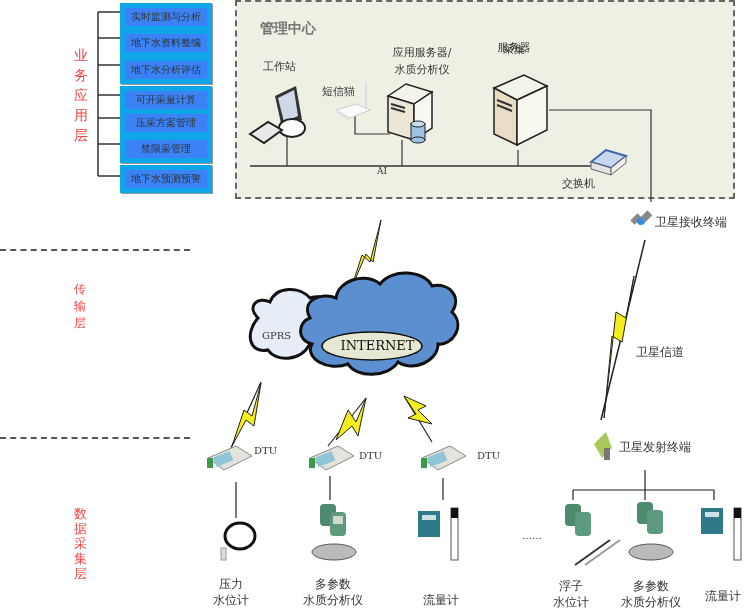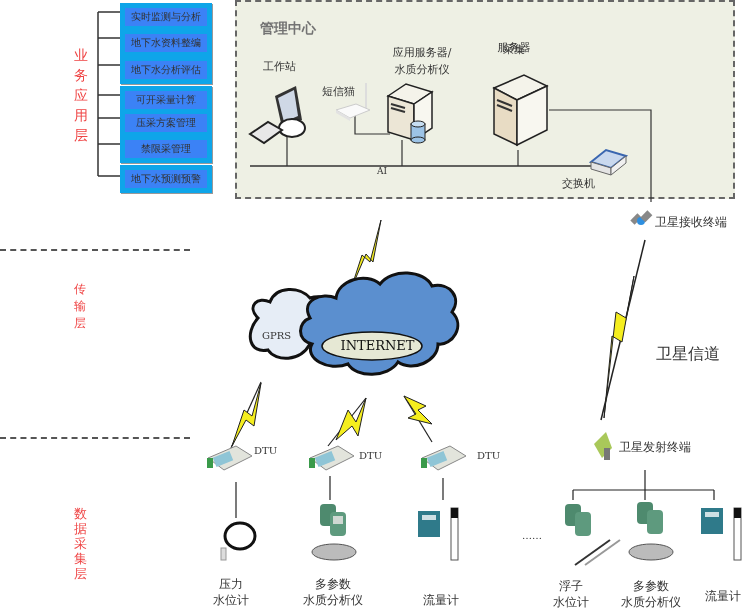--- a/index.html
+++ b/index.html
@@ -195,21 +195,21 @@
     <rect x="701" y="508" width="22" height="26" fill="#2f7a8a"></rect>
     <rect x="705" y="512" width="14" height="5" fill="#cfe0e4"></rect>
     <rect x="734" y="508" width="7" height="52" fill="#fff" stroke="#555"></rect>
     <rect x="734" y="508" width="7" height="10" fill="#111"></rect>
   </g>
 </svg>
 
 <div class="lbl" style="left:262px;top:330px;font-size:10px;">GPRS</div>
 <div class="lbl lbl-c" style="left:322px;top:338px;width:111px;font-size:13px;color:#111;">INTERNET</div>
 <div class="lbl" style="left:655px;top:214px;font-size:12px;">卫星接收终端</div>
-<div class="lbl" style="left:656px;top:344px;font-size:16px;">卫星信道</div>
+<div class="lbl" style="left:636px;top:344px;font-size:12px;">卫星信道</div>
 <div class="lbl" style="left:619px;top:439px;font-size:12px;">卫星发射终端</div>
 
 <div class="lbl" style="left:254px;top:445px;font-size:10px;">DTU</div>
 <div class="lbl" style="left:359px;top:450px;font-size:10px;">DTU</div>
 <div class="lbl" style="left:477px;top:450px;font-size:10px;">DTU</div>
 
 <div class="lbl" style="left:522px;top:530px;font-size:10px;">……</div>
 
 <div class="lbl lbl-c" style="left:206px;top:576px;width:50px;font-size:12px;">压力</div>
 <div class="lbl lbl-c" style="left:206px;top:592px;width:50px;font-size:12px;">水位计</div>

